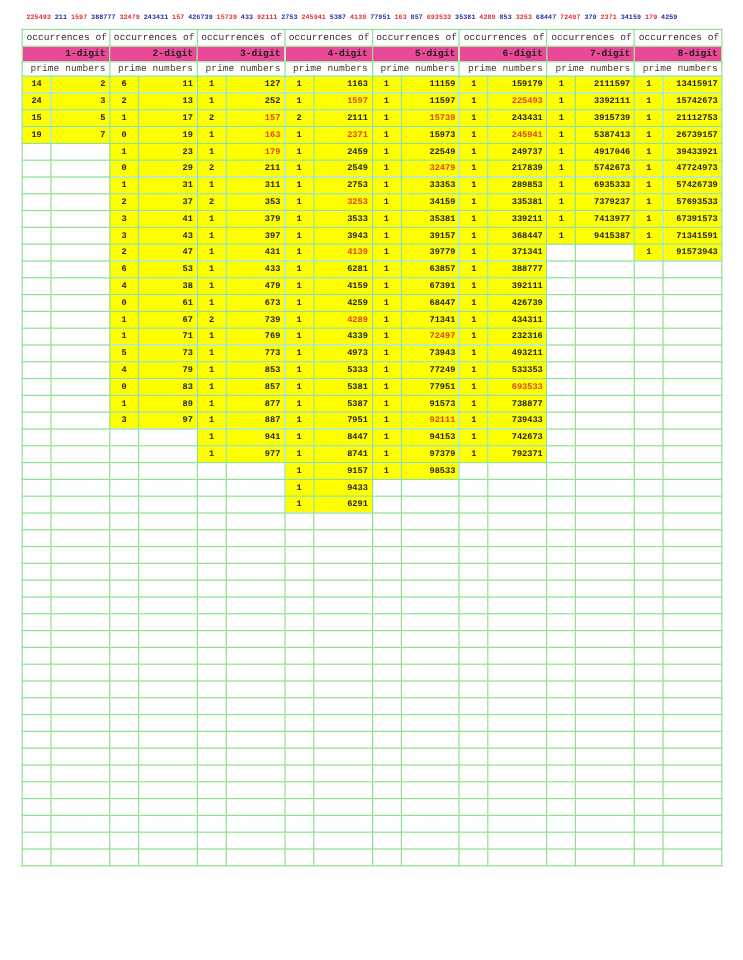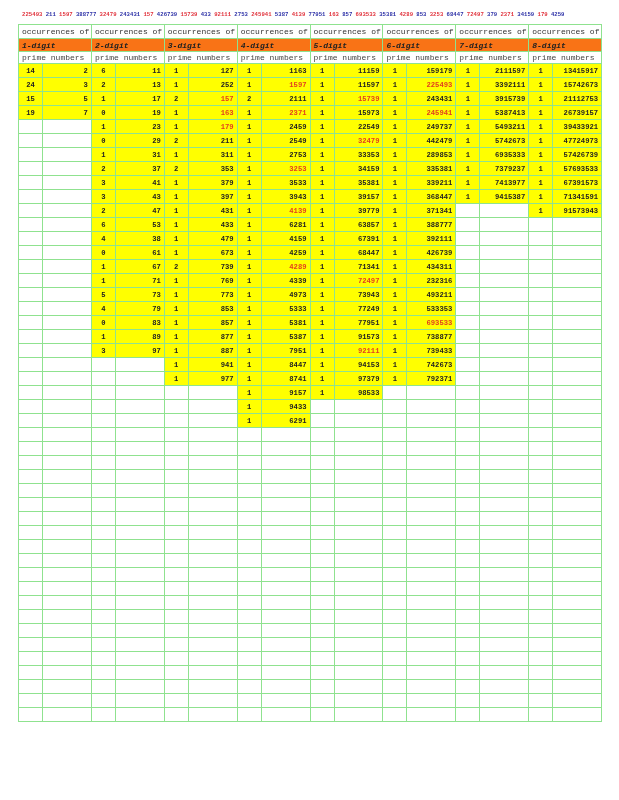--- a/index.html
+++ b/index.html
@@ -6,23 +6,23 @@
   body { width: 619px; height: 800px; position: relative; overflow: hidden;
          font-family: "Liberation Mono", "DejaVu Sans Mono", monospace; }
   .seq { position: absolute; top: 11px; left: 22px; width: 590px;
          font-size: 5.6px; font-weight: bold; white-space: nowrap; letter-spacing: 0.05px; }
   .seq span { margin-right: 3.2px; }
   .seq .r { color: #e0303a; }
   .seq .b { color: #2b2fa6; }
   table.grid { position: absolute; top: 24px; left: 18px; border-collapse: collapse;
                table-layout: fixed; width: 583px; }
   table.grid td { border: 1px solid #8fe28f; padding: 0 3px; overflow: hidden; white-space: nowrap; }
-  tr.h1 td, tr.h2 td, tr.h3 td { text-align: left; font-size: 8px; color: #333; }
+  tr.h1 td, tr.h2 td, tr.h3 td { text-align: right; font-size: 8px; color: #333; }
   tr.h1 td { height: 13px; }
-  tr.h2 td { height: 12px; background: #f97316; font-weight: bold; color: #222; font-style: italic; }
+  tr.h2 td { height: 12px; background: #ec4899; font-weight: bold; color: #222; }
   tr.h3 td { height: 11px; color: #444; }
   tr.d td { height: 13px; font-size: 7.2px; font-weight: bold; color: #222; }
   td.c { text-align: center; }
   td.v { text-align: right; }
   td.y { background: #ffff00; }
   td.red { color: #e2401e !important; font-weight: normal; }
 </style>
 </head>
 <body>
 
@@ -157,37 +157,37 @@
         <td class="v y">23</td>
         <td class="c y">1</td>
         <td class="v y red">179</td>
         <td class="c y">1</td>
         <td class="v y">2459</td>
         <td class="c y">1</td>
         <td class="v y">22549</td>
         <td class="c y">1</td>
         <td class="v y">249737</td>
         <td class="c y">1</td>
-        <td class="v y">5493211</td>
+        <td class="v y">4917046</td>
         <td class="c y">1</td>
         <td class="v y">39433921</td>
       </tr>
       <tr class="d">
         <td class="c"></td>
         <td class="v"></td>
         <td class="c y">0</td>
         <td class="v y">29</td>
         <td class="c y">2</td>
         <td class="v y">211</td>
         <td class="c y">1</td>
         <td class="v y">2549</td>
         <td class="c y">1</td>
         <td class="v y red">32479</td>
         <td class="c y">1</td>
-        <td class="v y">442479</td>
+        <td class="v y">217839</td>
         <td class="c y">1</td>
         <td class="v y">5742673</td>
         <td class="c y">1</td>
         <td class="v y">47724973</td>
       </tr>
       <tr class="d">
         <td class="c"></td>
         <td class="v"></td>
         <td class="c y">1</td>
         <td class="v y">31</td>

